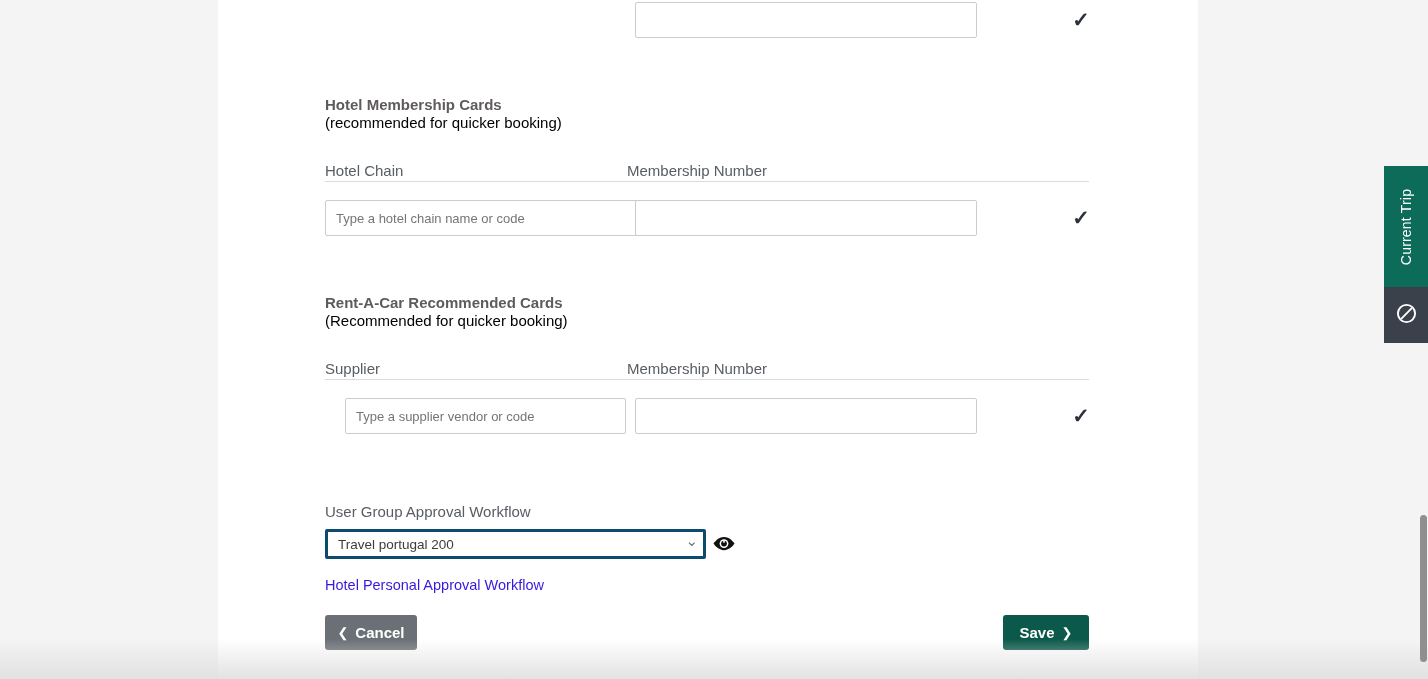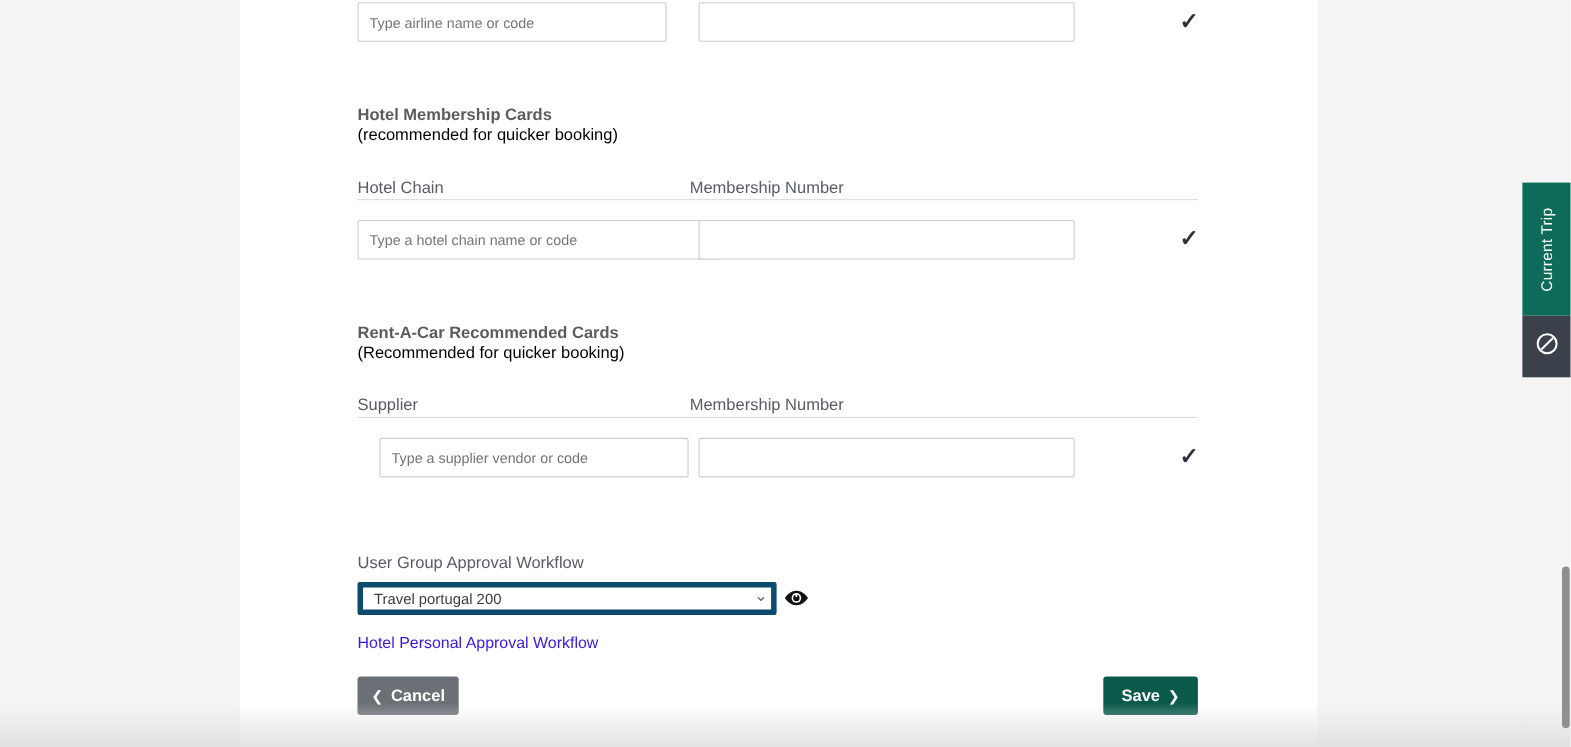--- a/index.html
+++ b/index.html
@@ -93,21 +93,21 @@
 
   .select-wrap {
     position: absolute;
     left: 107px; top: 529px;
     width: 381px; height: 30px;
   }
   .select {
     -webkit-appearance: none;
     appearance: none;
     width: 100%; height: 100%;
-    border: 5px solid #0c4a6e;
+    border: 3px solid #0c4a6e;
     border-radius: 2px;
     background: #fff;
     font-family: "Liberation Sans", sans-serif;
     font-size: 13.5px;
     color: #3c3c3c;
     padding: 0 32px 0 10px;
     outline: none;
   }
   .select-chevron {
     position: absolute;
@@ -201,21 +201,20 @@
     cursor: pointer;
   }
 </style>
 </head>
 <body>
 
 <div class="page">
 
   <div class="content">
 
-    <input class="text-input" style="left: 107px; top: 2px; width: 281px;" type="text" placeholder="Type airline name or code">
     <input class="text-input" style="left: 417px; top: 2px; width: 342px;" type="text">
     <div class="check" style="left:848px; top:6px;">✓</div>
 
     <div class="section-heading" style="top:96px;">Hotel Membership Cards</div>
     <div class="section-sub" style="top:114px;">(recommended for quicker booking)</div>
 
     <div class="col-label" style="left:107px; top:162px;">Hotel Chain</div>
     <div class="col-label" style="left:409px; top:162px;">Membership Number</div>
     <div class="rule" style="top:181px;"></div>
 

